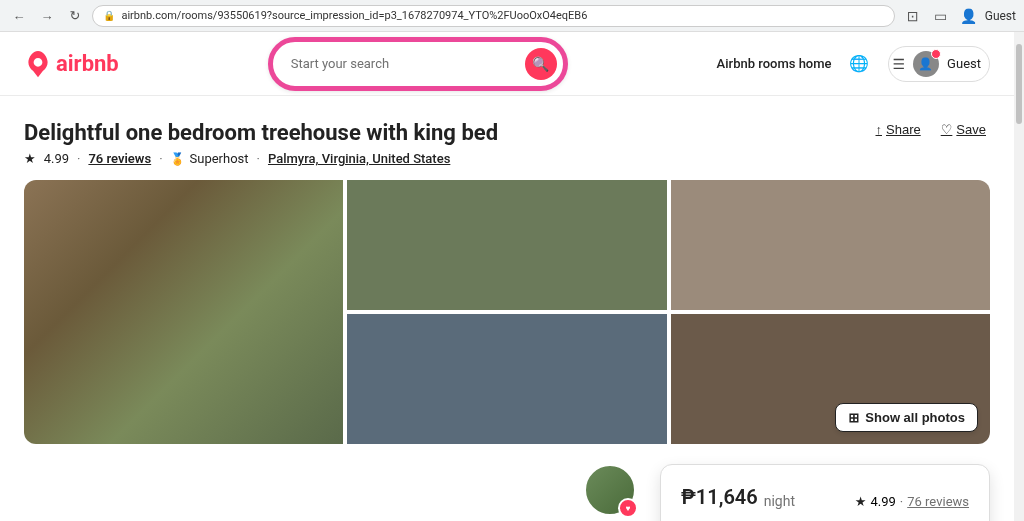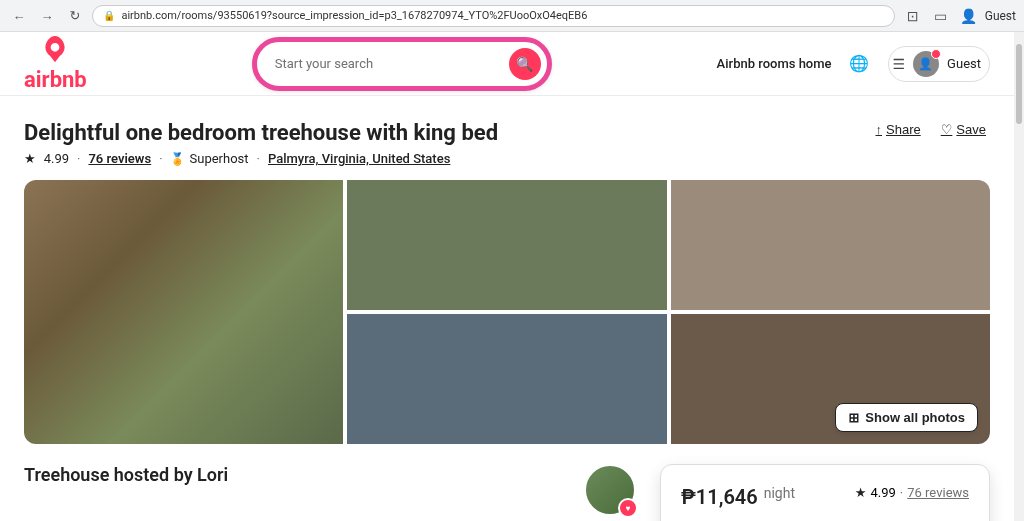--- a/index.html
+++ b/index.html
@@ -80,21 +80,20 @@
       border-bottom: 1px solid #ebebeb;
       gap: 16px;
       height: 64px;
     }
     .airbnb-logo {
       display: flex; align-items: center; gap: 4px;
       color: #FF385C;
       font-size: 22px;
       font-weight: 700;
       text-decoration: none;
-      flex-direction: column;
     }
     .airbnb-logo svg { width: 28px; height: 28px; }
     .search-bar {
       flex: 1;
       display: flex; justify-content: center;
     }
     .search-bar-inner {
       display: flex;
       align-items: center;
       border: 5px solid #ec4899;
@@ -295,21 +294,21 @@
     .booking-card {
       width: 330px;
       border: 1px solid #ddd;
       border-radius: 12px;
       padding: 20px;
       box-shadow: 0 6px 16px rgba(0,0,0,0.12);
       flex-shrink: 0;
       background: #fff;
     }
     .booking-price-row {
-      display: flex; align-items: flex-start; gap: 6px;
+      display: flex; align-items: flex-end; gap: 6px;
       margin-bottom: 16px;
     }
     .booking-price {
       font-size: 20px; font-weight: 600; color: #222;
     }
     .booking-night {
       font-size: 14px; color: #737373;
     }
     .booking-rating {
       margin-left: auto;
@@ -415,21 +414,20 @@
           <span>⊞</span>
           <span>Show all photos</span>
         </button>
       </div>
     </div>
 
     <div class="listing-bottom">
       <div class="listing-info">
         <div style="display:flex;align-items:flex-start;justify-content:space-between;">
           <div>
-            <div class="host-title">Treehouse hosted by Lori</div>
           </div>
           <div class="host-avatar-container">
             <div class="host-avatar"></div>
             <div class="host-avatar-badge">
               <span style="font-size:8px;">♥</span>
             </div>
           </div>
         </div>
 
       </div>

